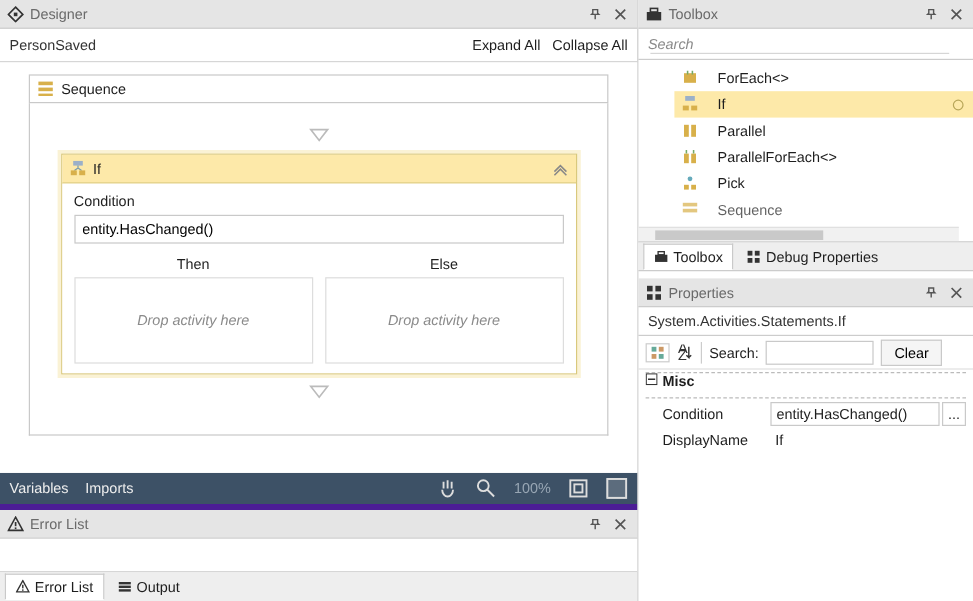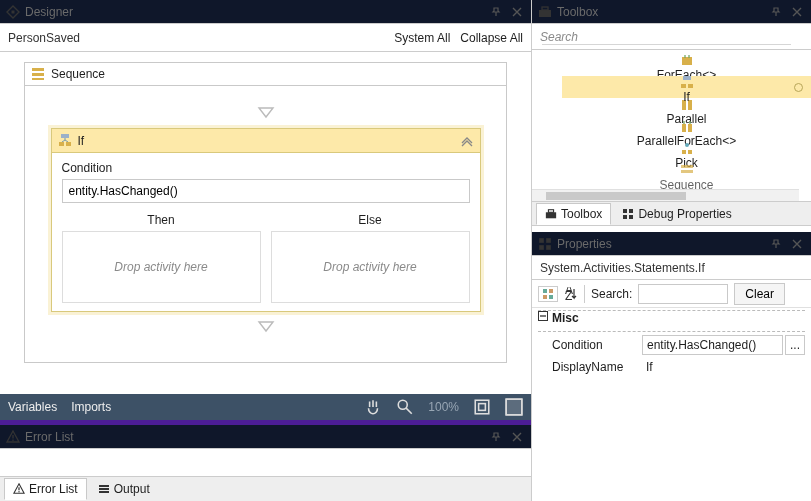--- a/index.html
+++ b/index.html
@@ -1,21 +1,21 @@
 <!DOCTYPE html>
 <html><head>
 <meta charset="utf-8">
 <style>
 * { box-sizing: border-box; margin: 0; padding: 0; font-family: "Segoe UI", Tahoma, sans-serif; font-size: 12px; }
 body { background: #fff; width: 811px; height: 501px; display: flex; color: #1e1e1e; }
 .leftCol { width: 532px; display: flex; flex-direction: column; border-right: 1px solid #ccc; }
 .rightCol { flex: 1; display: flex; flex-direction: column; }
 
 
-.panelTitle { height: 24px; background: #0f172a; display: flex; align-items: center; padding: 10px 6px; gap: 5px; border-bottom: 1px solid #ccc; }
+.panelTitle { height: 24px; background: #e5e5e5; display: flex; align-items: center; padding: 10px 6px; gap: 5px; border-bottom: 1px solid #ccc; }
 .panelTitle .title { color: #6a6a6a; flex: 1; font-size: 12px; }
 .panelTitle .icon { width: 14px; display: inline-flex; justify-content: center; color: #555; }
 .iconBtn { width: 16px; height: 16px; display: inline-flex; align-items: center; justify-content: center; cursor: pointer; color: #505050; }
 .iconBtn svg { width: 12px; height: 12px; }
 .pin svg { width: 10px; height: 10px; }
 .close svg { width: 10px; height: 10px; }
 
 
 .subHeader { height: 28px; border-bottom: 1px solid #ccc; display: flex; align-items: center; padding: 0 8px; }
 .subHeader .left { flex: 1; color: #333; }
@@ -49,21 +49,21 @@
 .errPanel { border-top: 5px solid #4c1d95; }
 .errArea { height: 28px; border-bottom: 1px solid #ccc; background: #fff; }
 .tabStrip { height: 24px; background: #eee; display: flex; align-items: center; padding: 0 4px; gap: 2px; }
 .tab { height: 22px; padding: 0 8px; display: flex; align-items: center; gap: 4px; border: 1px solid transparent; cursor: pointer; }
 .tab.active { background: #fff; border: 1px solid #c9c9c9; border-bottom: 1px solid #fff; }
 
 
 .searchBar { height: 26px; border-bottom: 1px solid #ccc; display: flex; align-items: center; padding: 0 8px; color: #8a8a8a; font-style: italic; position: relative; }
 .searchBar::after { content: ""; position: absolute; left: 10px; right: 20px; bottom: 4px; border-bottom: 1px solid #d6d6d6; }
 .toolList { padding: 4px 0 4px 30px; overflow: hidden; border-bottom: 1px solid #ccc; position: relative; height: 152px; }
-.toolItem { height: 22px; display: flex; align-items: center; gap: 0; padding: 0 6px; cursor: pointer; flex-direction: column; }
+.toolItem { height: 22px; display: flex; align-items: center; gap: 16px; padding: 0 6px; cursor: pointer; }
 .toolItem.selected { background: #fde9a9; position: relative; }
 .toolItem.selected::after { content: ""; position: absolute; right: 8px; top: 7px; width: 7px; height: 7px; border: 1px solid #b8a659; border-radius: 50%; }
 .toolIco { width: 14px; height: 14px; display: inline-flex; align-items: center; justify-content: center; }
 .hscroll { position: absolute; bottom: 0; left: 0; right: 12px; height: 12px; background: #f1f1f1; border-top: 1px solid #e0e0e0; }
 .hscrollThumb { position: absolute; left: 14px; top: 2px; height: 8px; width: 140px; background: #c9c9c9; }
 
 
 .propsHdr { height: 24px; padding: 0 8px; display: flex; align-items: center; border-bottom: 1px solid #ccc; color: #333; }
 .propTools { height: 28px; border-bottom: 1px solid #e0e0e0; display: flex; align-items: center; padding: 0 6px; gap: 6px; }
 .propTools .cat { border: 1px solid #ccc; padding: 1px 3px; display: inline-flex; }
@@ -97,21 +97,21 @@
     </span>
     <span class="iconBtn close">
       <svg viewBox="0 0 10 10">
           <path d="M1 1l8 8M9 1l-8 8" stroke="#555" stroke-width="1.4"></path>
         </svg>
     </span>
   </div>
 
   <div class="subHeader">
     <span class="left">PersonSaved</span>
-    <span class="link">System All</span>
+    <span class="link">Expand All</span>
     <span class="link">Collapse All</span>
   </div>
 
   <div class="canvas">
     <div class="seqHeader">
       <span class="toolIco">
         <svg viewBox="0 0 14 14">
             <rect x="1" y="1" width="12" height="3" fill="#d8b04a"></rect>
             <rect x="1" y="6" width="12" height="3" fill="#d8b04a"></rect>
             <rect x="1" y="11" width="12" height="2" fill="#d8b04a"></rect>

